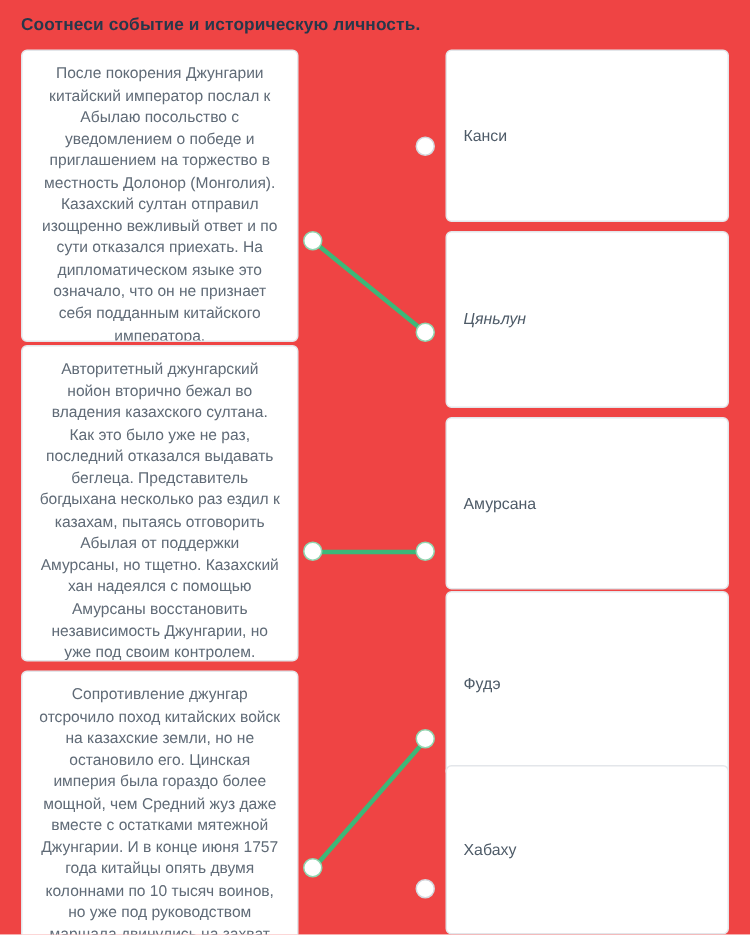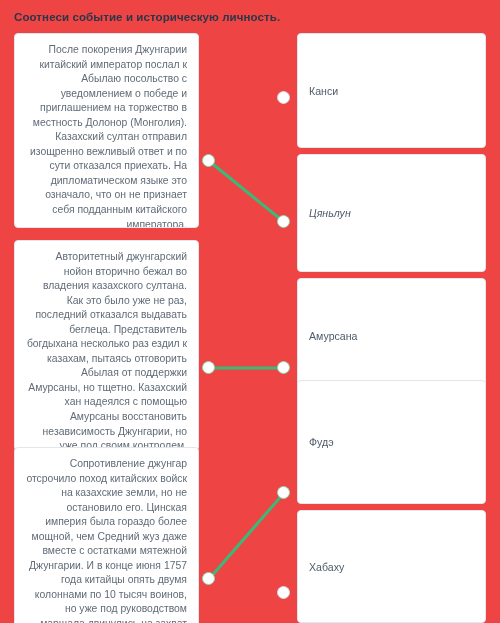--- a/index.html
+++ b/index.html
@@ -63,21 +63,21 @@
     border: 1px solid #e3e6ea;
     border-radius: 4px;
     padding: 9px 11px 10px 11px;
     margin-bottom: 4px;
   }
 
   .prompt-text {
     font-size: 10.4px;
     line-height: 14.55px;
     color: #606b77;
-    text-align: right;
+    text-align: center;
     word-wrap: break-word;
   }
 
   
   .answer-box {
     position: relative;
     width: 189px;
     background: #ffffff;
     border: 1px solid #e3e6ea;
     border-radius: 4px;
@@ -131,39 +131,39 @@
     <svg class="link-layer" id="link-layer" viewBox="0 0 500 623">
         <line x1="209" y1="128" x2="284" y2="189" stroke="#3cb878" stroke-width="3" stroke-linecap="round"></line>
         <line x1="209" y1="335" x2="284" y2="335" stroke="#3cb878" stroke-width="3" stroke-linecap="round"></line>
         <line x1="209" y1="546" x2="284" y2="460" stroke="#3cb878" stroke-width="3" stroke-linecap="round"></line>
       </svg>
 
     <div class="left-col" id="left-col" style="position: absolute;">
         <div class="prompt-box" style="position: absolute; top: 0px; height: 195px; overflow: hidden;">
           <div class="prompt-text">После покорения Джунгарии китайский император послал к Абылаю посольство с уведомлением о победе и приглашением на торжество в местность Долонор (Монголия). Казахский султан отправил изощренно вежливый ответ и по сути отказался приехать. На дипломатическом языке это означало, что он не признает себя подданным китайского императора.</div>
         </div>
-        <div class="prompt-box" style="position: absolute; top: 207px; height: 211px; overflow: hidden;">
+        <div class="prompt-box" style="position: absolute; top: 197px; height: 211px; overflow: hidden;">
           <div class="prompt-text">Авторитетный джунгарский нойон вторично бежал во владения казахского султана. Как это было уже не раз, последний отказался выдавать беглеца. Представитель богдыхана несколько раз ездил к казахам, пытаясь отговорить Абылая от поддержки Амурсаны, но тщетно. Казахский хан надеялся с помощью Амурсаны восстановить независимость Джунгарии, но уже под своим контролем.</div>
         </div>
         <div class="prompt-box" style="position: absolute; top: 414px; height: 196px; overflow: hidden;">
           <div class="prompt-text">Сопротивление джунгар отсрочило поход китайских войск на казахские земли, но не остановило его. Цинская империя была гораздо более мощной, чем Средний жуз даже вместе с остатками мятежной Джунгарии. И в конце июня 1757 года китайцы опять двумя колоннами по 10 тысяч воинов, но уже под руководством маршала двинулись на захват земель Среднего и Старшего</div>
         </div>
       </div>
 
     <div class="right-col" id="right-col">
         <div class="answer-box" style="position: absolute; top: 0px; height: 115px;">
           <div class="answer-text">Канси</div>
         </div>
         <div class="answer-box" style="position: absolute; top: 121px; height: 118px; font-style: italic;">
           <div class="answer-text">Цяньлун</div>
         </div>
         <div class="answer-box" style="position: absolute; top: 245px; height: 115px;">
           <div class="answer-text">Амурсана</div>
         </div>
-        <div class="answer-box" style="position: absolute; top: 347px; height: 124px; text-align: right;">
+        <div class="answer-box" style="position: absolute; top: 361px; height: 124px; text-align: right;">
           <div class="answer-text">Фудэ</div>
         </div>
         <div class="answer-box" style="position: absolute; top: 477px; height: 113px;">
           <div class="answer-text">Хабаху</div>
         </div>
       </div>
 
     <div id="dot-layer">
         <div class="dot linked" style="left: 202px; top: 121px;"></div>
         <div class="dot linked" style="left: 202px; top: 328px;"></div>

